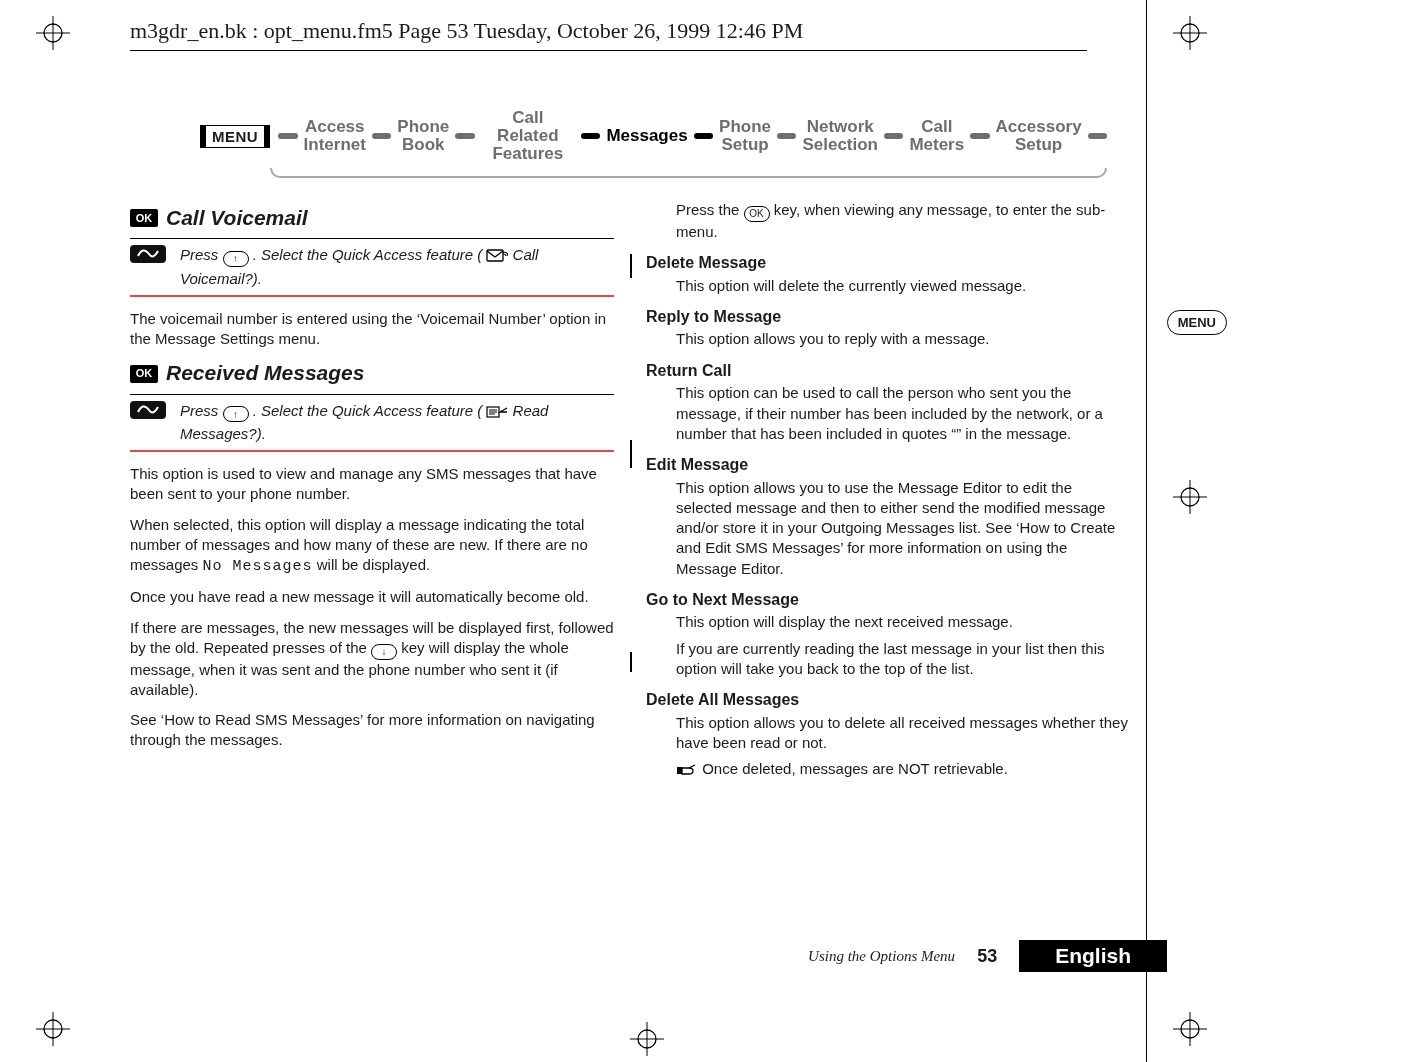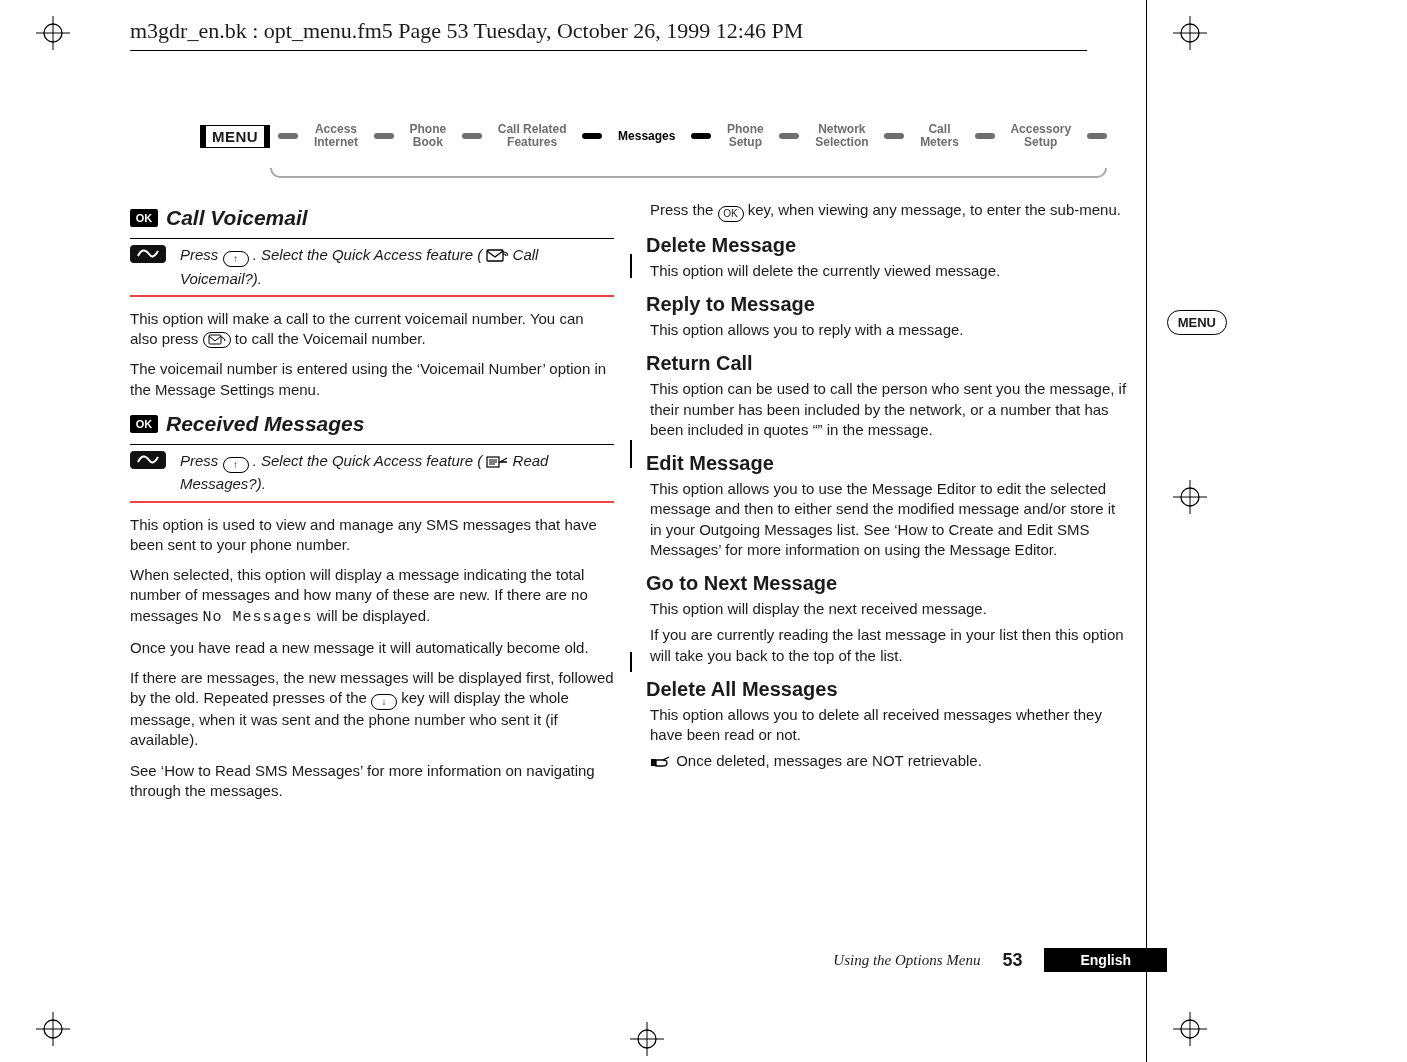--- a/index.html
+++ b/index.html
@@ -66,21 +66,21 @@
   }
   .rib-items{
     flex:1;
     display:flex;
     justify-content:space-between;
     align-items:center;
     margin-left:8px;
   }
   .rib-item{
     text-align:center;
-    font-size:12px;
+    font-size:17px;
     color:var(--grey);
     line-height:1.05;
     font-weight:600;
     padding:0 6px;
     position:relative;
   }
   .rib-item.active{color:#000;}
   .rib-sep{
     width:20px;height:6px;background:var(--grey);border-radius:3px;
   }
@@ -146,38 +146,38 @@
   }
   .qa-badge svg{display:block;}
   .icon-inline{display:inline-block;vertical-align:-3px;}
   .keycap{
     display:inline-flex;align-items:center;justify-content:center;
     min-width:26px;height:16px;border:1.2px solid #000;border-radius:10px;
     font-size:10px;padding:0 4px;vertical-align:-2px;
   }
   p{margin:0 0 10px 0;}
   h3.sub{
-    font-weight:700;font-size:20px;margin:10px 0 2px 0;
-  }
-  .subbody{margin:0 0 6px 4px;}
+    font-weight:700;font-size:16px;margin:10px 0 2px 0;
+  }
+  .subbody{margin:0 0 6px 30px;}
   .lcd{font-family:"Courier New",monospace;letter-spacing:1px;}
   .note-hand{display:inline-block;width:22px;vertical-align:-3px;}
   .change-bar{position:absolute;width:2px;background:#000;}
 
   
   .footer{
     position:absolute;
     left:130px; right:240px; bottom:90px;
     display:flex;justify-content:flex-end;align-items:center;gap:22px;
     font-size:15px;
   }
   .footer .chapter{font-style:italic;font-family:"Times New Roman",serif;}
   .footer .pageno{font-weight:700;font-size:18px;}
   .footer .lang{
-    background:#000;color:#fff;padding:4px 36px;font-weight:700;font-size:14px;
+    background:#000;color:#fff;padding:4px 36px;font-weight:700;font-size:21px;
   }
 
   .cutline{position:absolute;top:0;bottom:0;right:260px;width:1px;background:#000;}
 </style>
 </head>
 <body>
 
 <div class="cutline"></div>
 
 <div class="crop tl">
@@ -282,31 +282,20 @@
         <svg width="22" height="14" viewBox="0 0 22 14">
             <rect x="1" y="1" width="16" height="11" rx="1" fill="none" stroke="#000" stroke-width="1.3"></rect>
             <path d="M1 2 L9 8 L17 2" fill="none" stroke="#000" stroke-width="1.3"></path>
             <path d="M17 3 Q22 3 22 7" fill="none" stroke="#000" stroke-width="1.2"></path>
             <path d="M17 5 Q20 5 20 7" fill="none" stroke="#000" stroke-width="1.2"></path>
           </svg>
       </span>
       <span> Call Voicemail?).</span>
     </div>
 
-    <p>
-      <span>This option will make a call to the current voicemail number. You can also press </span>
-      <span class="keycap">
-        <svg width="18" height="12" viewBox="0 0 18 12">
-            <rect x="1" y="1" width="12" height="9" rx="1" fill="none" stroke="#000"></rect>
-            <path d="M1 2 L7 7 L13 2" fill="none" stroke="#000"></path>
-            <path d="M13 3 Q17 4 17 7" fill="none" stroke="#000"></path>
-          </svg>
-      </span>
-      <span> to call the Voicemail number.</span>
-    </p>
     <p>The voicemail number is entered using the ‘Voicemail Number’ option in the Message Settings menu.</p>
 
     <h2 class="section">
       <span class="okbadge">OK</span>
       <span>Received Messages</span>
     </h2>
 
     <div class="qa-box">
       <span class="qa-badge">
         <svg width="24" height="12" viewBox="0 0 24 12">

